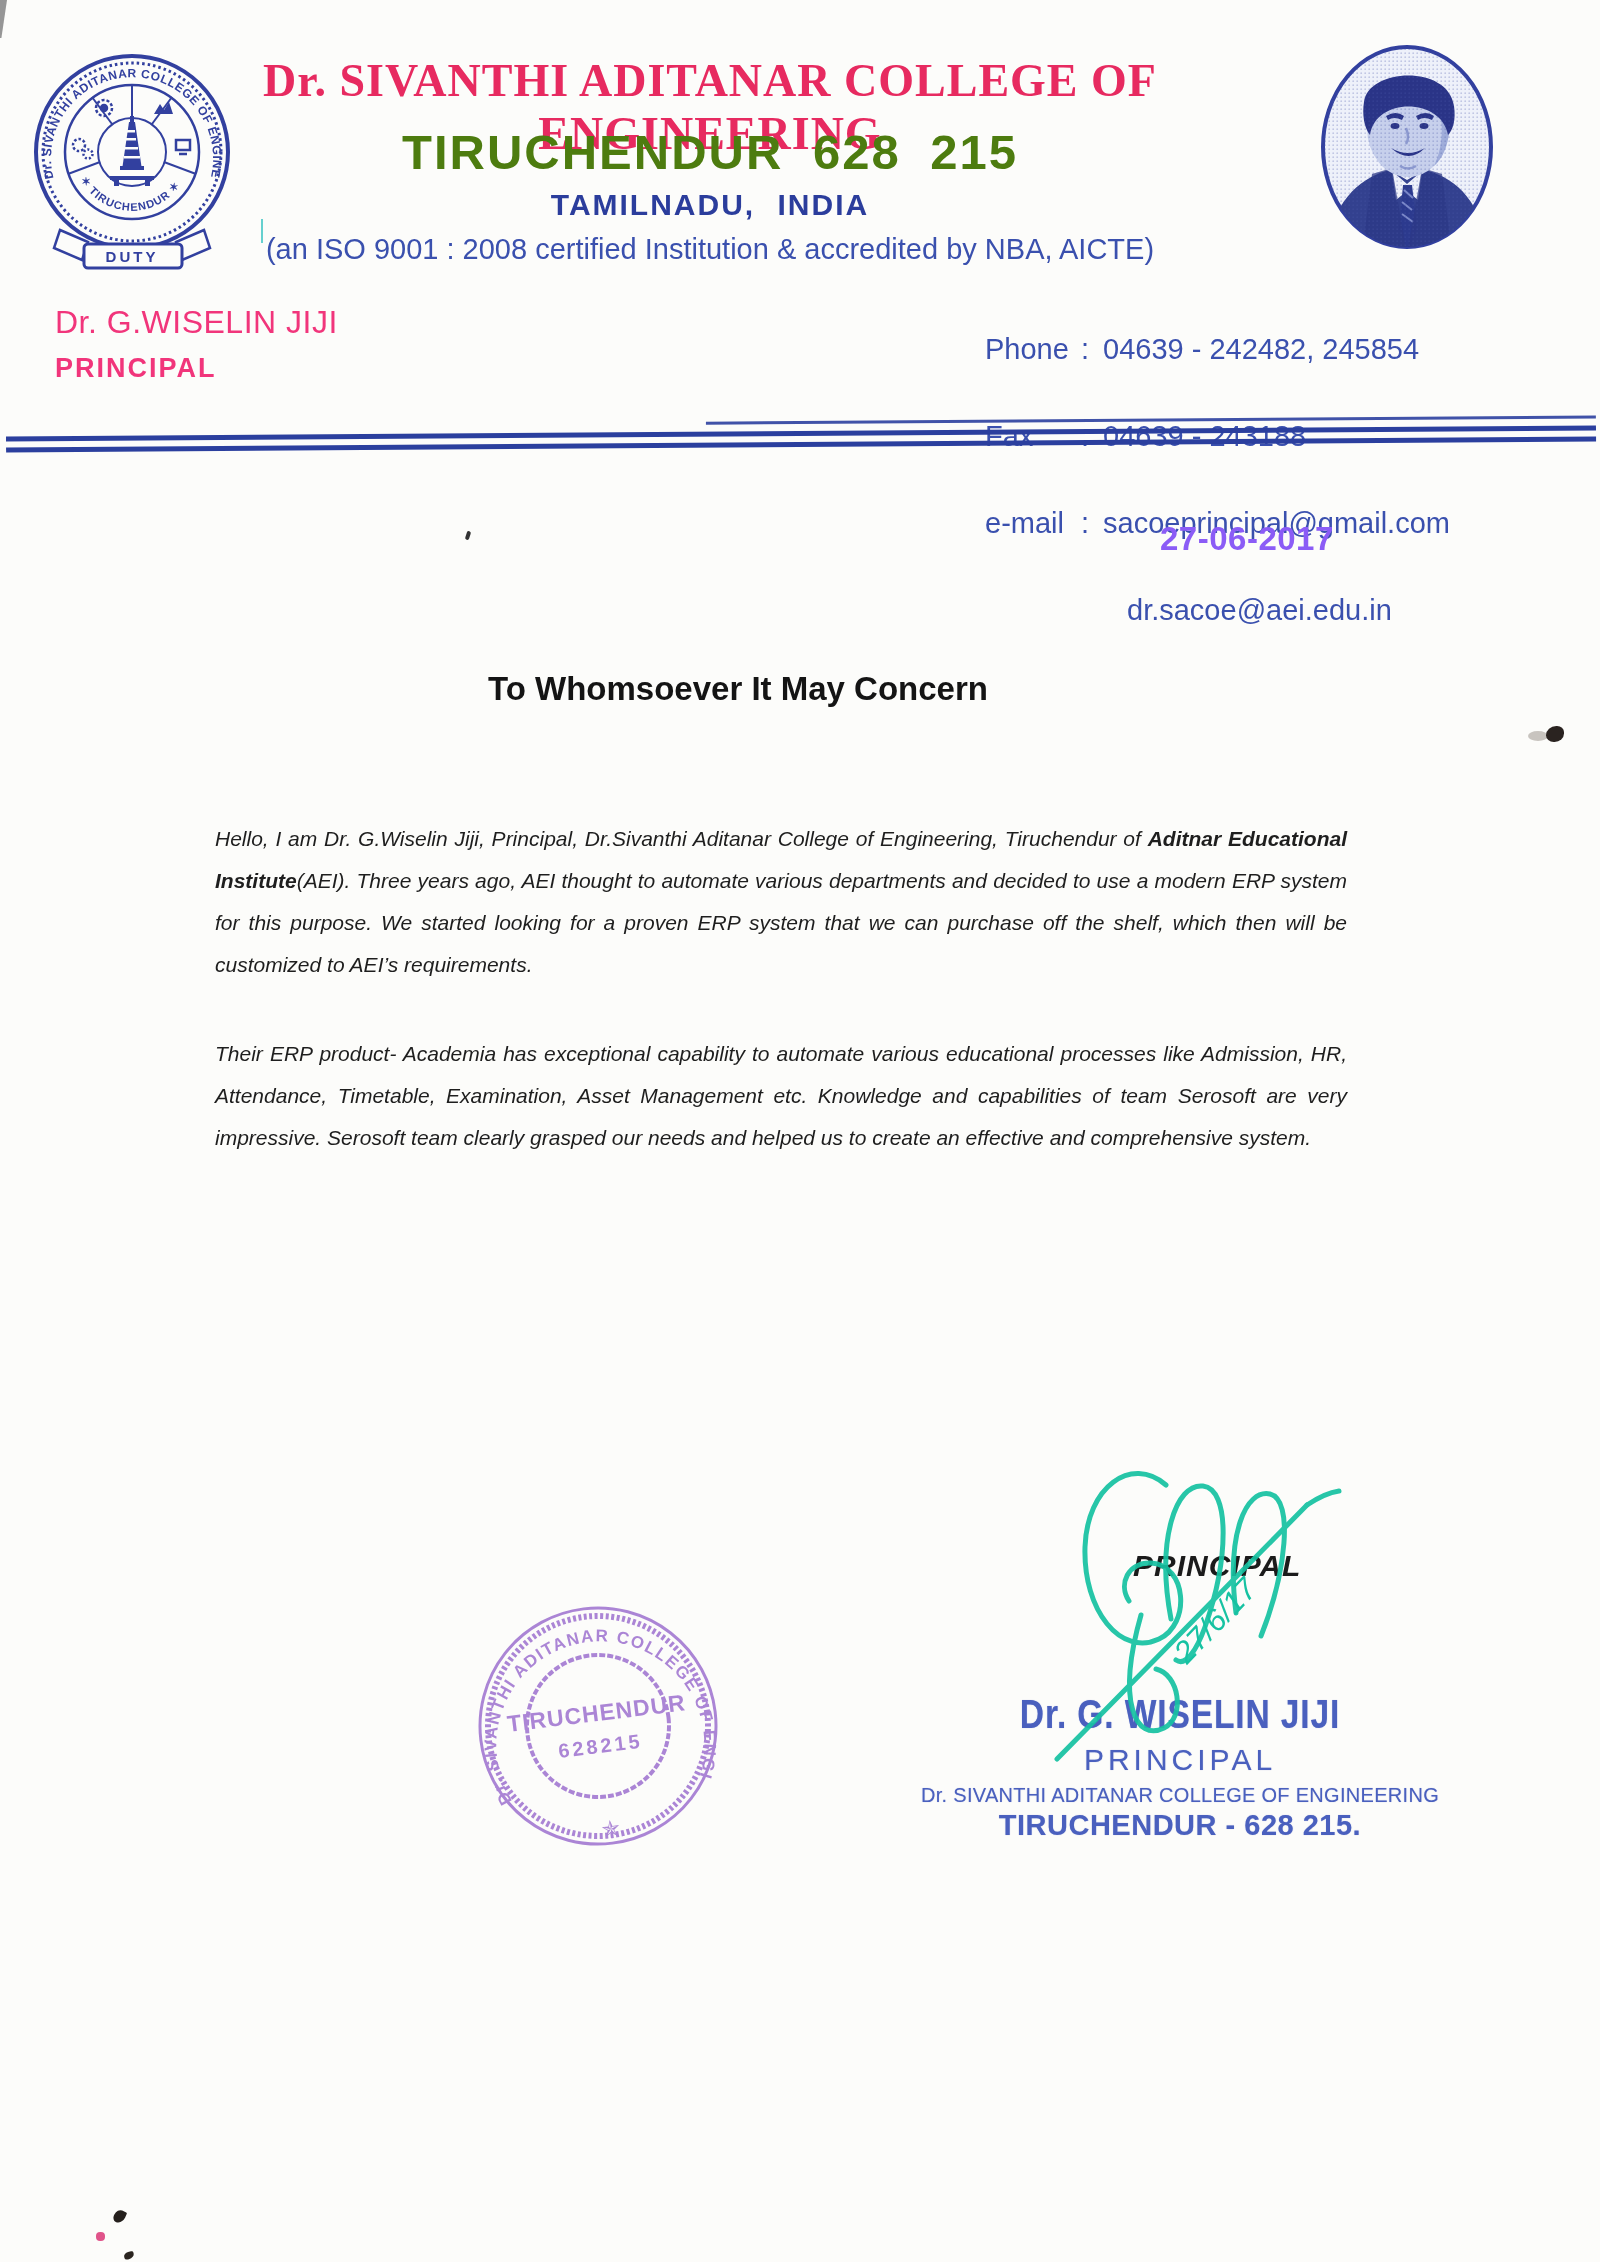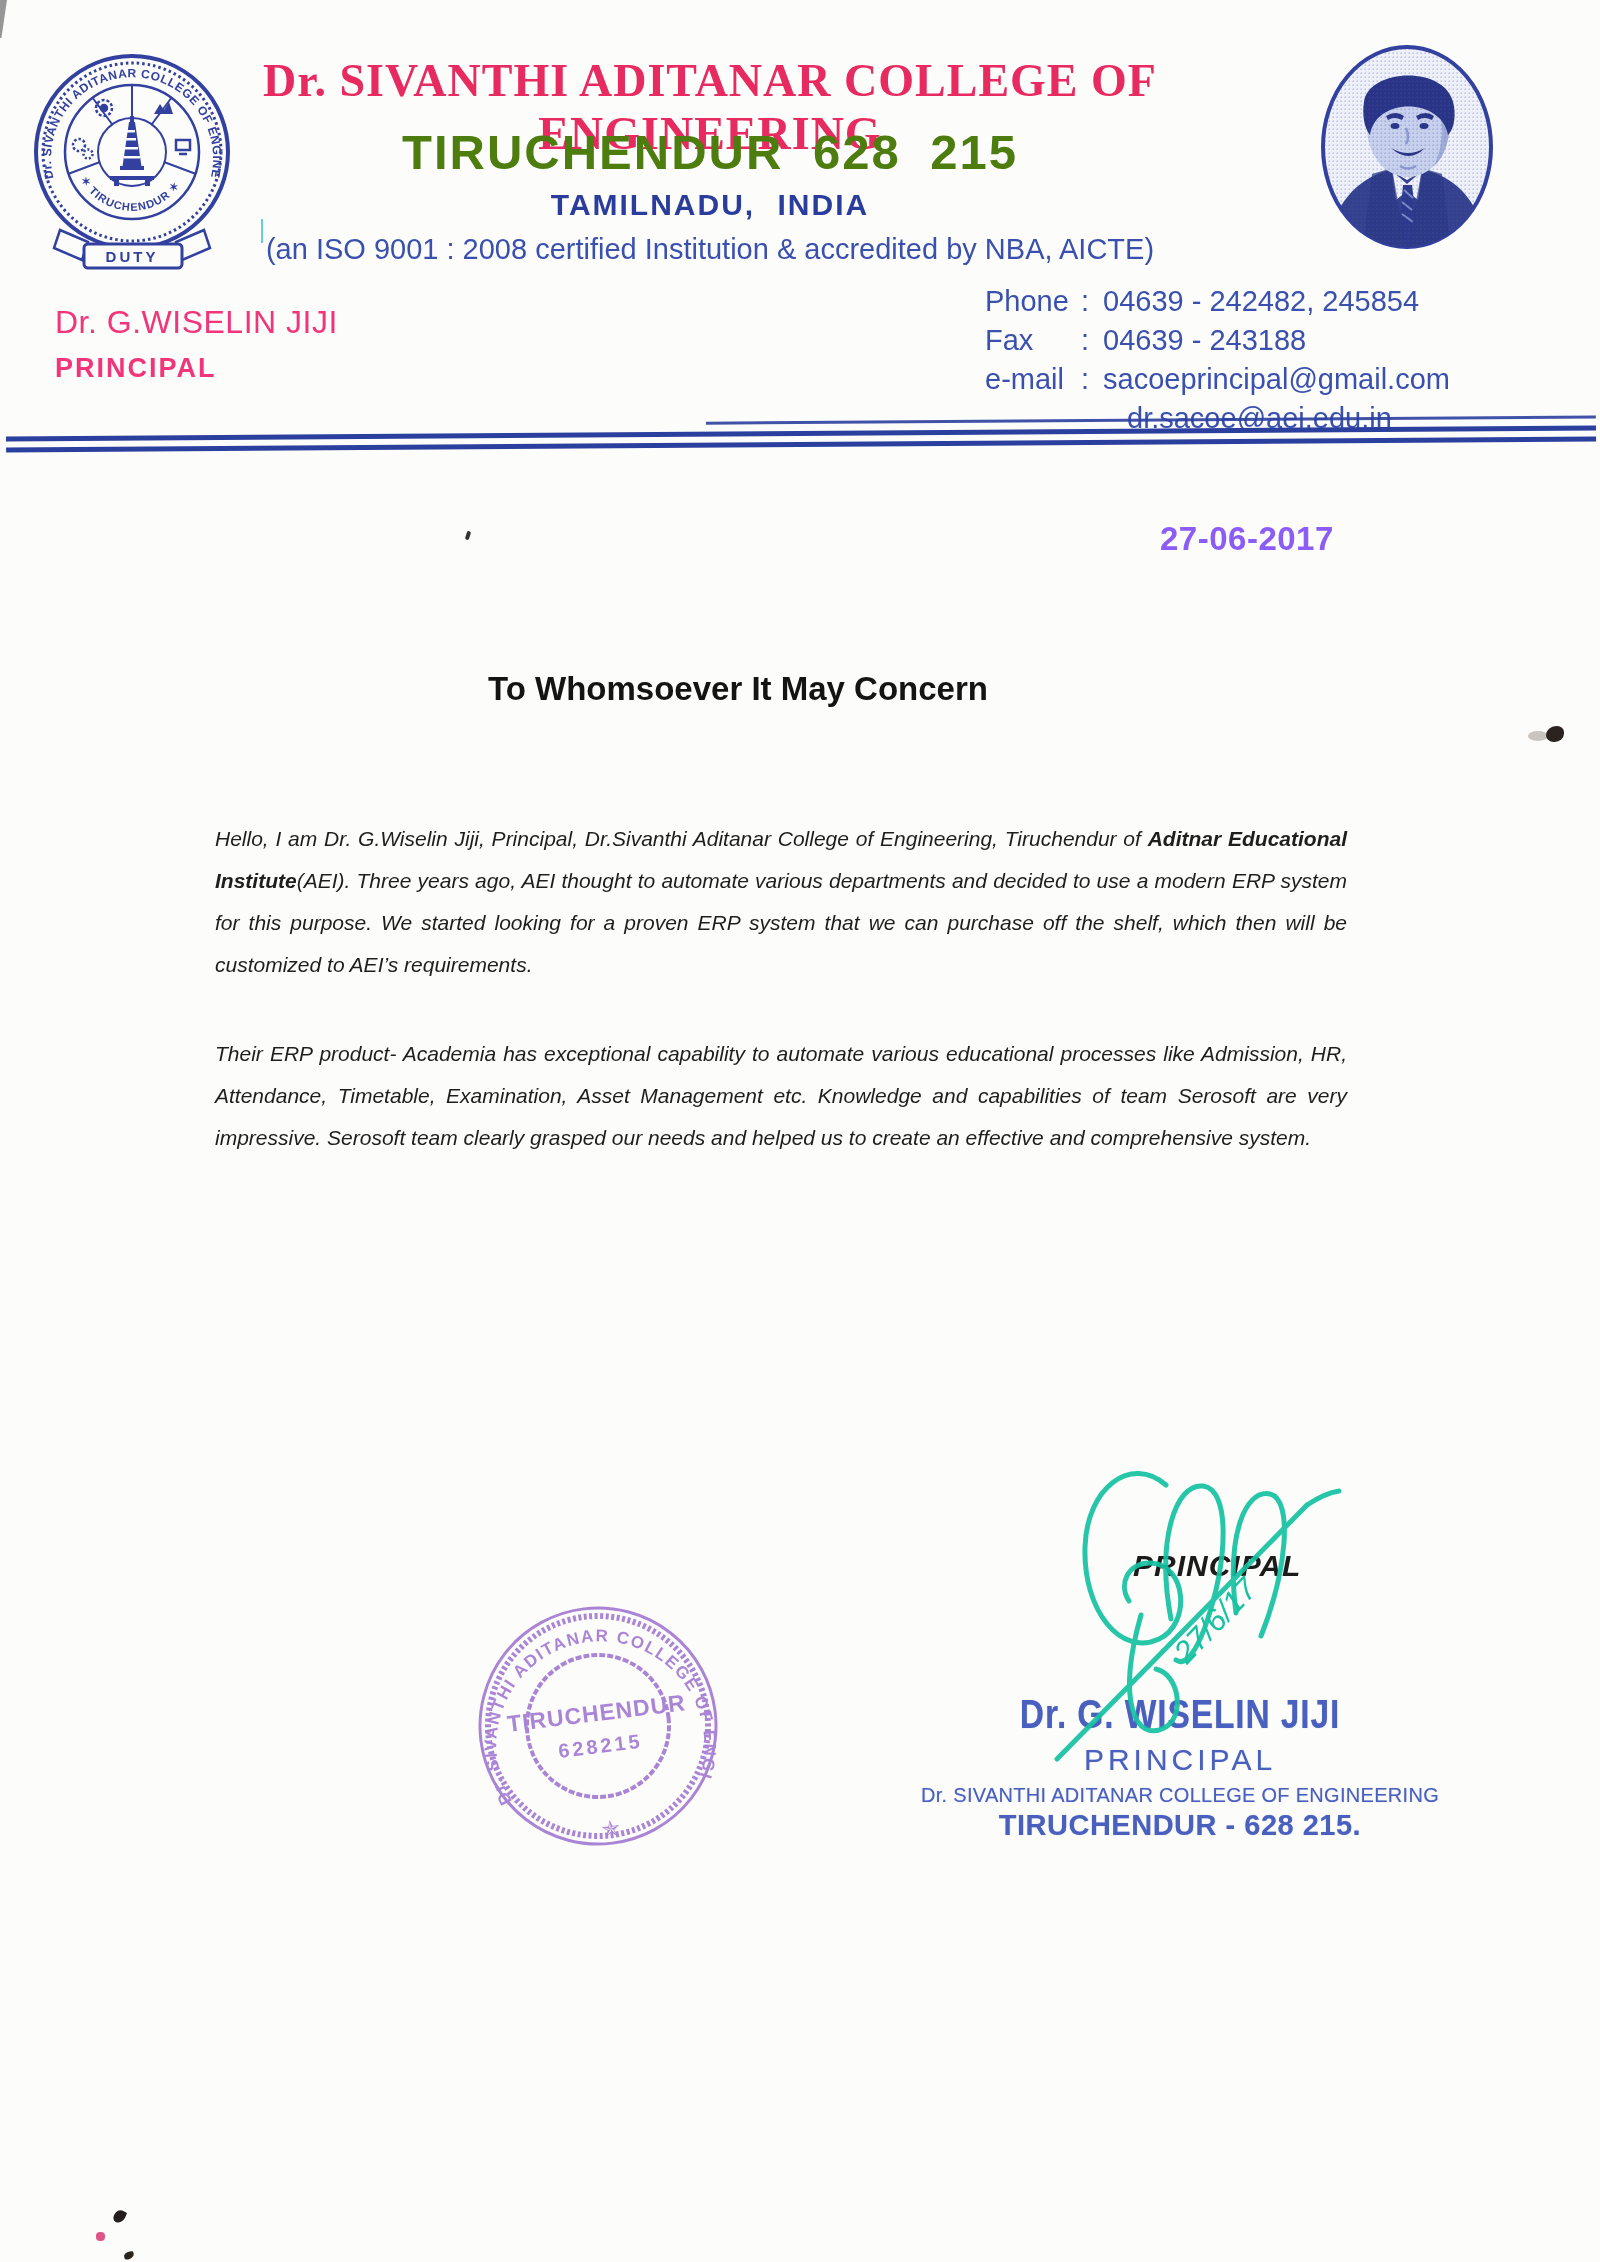--- a/index.html
+++ b/index.html
@@ -31,21 +31,21 @@
   }
   .iso-line {
     left:120px; top:233px; width:1180px; text-align:center;
     font-size:29px; color:#3a50ae;
   }
   .principal-block { left:55px; top:304px; }
   .principal-name { font-size:32px; font-weight:normal; color:#f1357b; letter-spacing:0.5px; }
   .principal-title { margin-top:12px; font-size:27px; font-weight:bold; color:#f1357b; letter-spacing:2px; }
 
   .contact-block { left:985px; top:282px; font-size:29px; color:#3a50ae; }
-  .contact-row { display:flex; line-height:39px; }
+  .contact-row { display:flex; line-height:39px;margin-top:48px; }
   .contact-row .lbl { width:96px; }
   .contact-row .sep { width:22px; }
   .contact-row.email2 .val { padding-left:24px; }
 
   .rule-wrap { left:6px; top:421px; width:1590px; transform:rotate(-0.4deg); }
   .rule-a { height:3px; background:#2b3f9e; width:56%; margin-left:44%; opacity:.9; }
   .rule-b { height:5px; background:#2b3f9e; margin-top:7px; }
   .rule-c { height:5px; background:#2b3f9e; margin-top:6px; }
 
   

